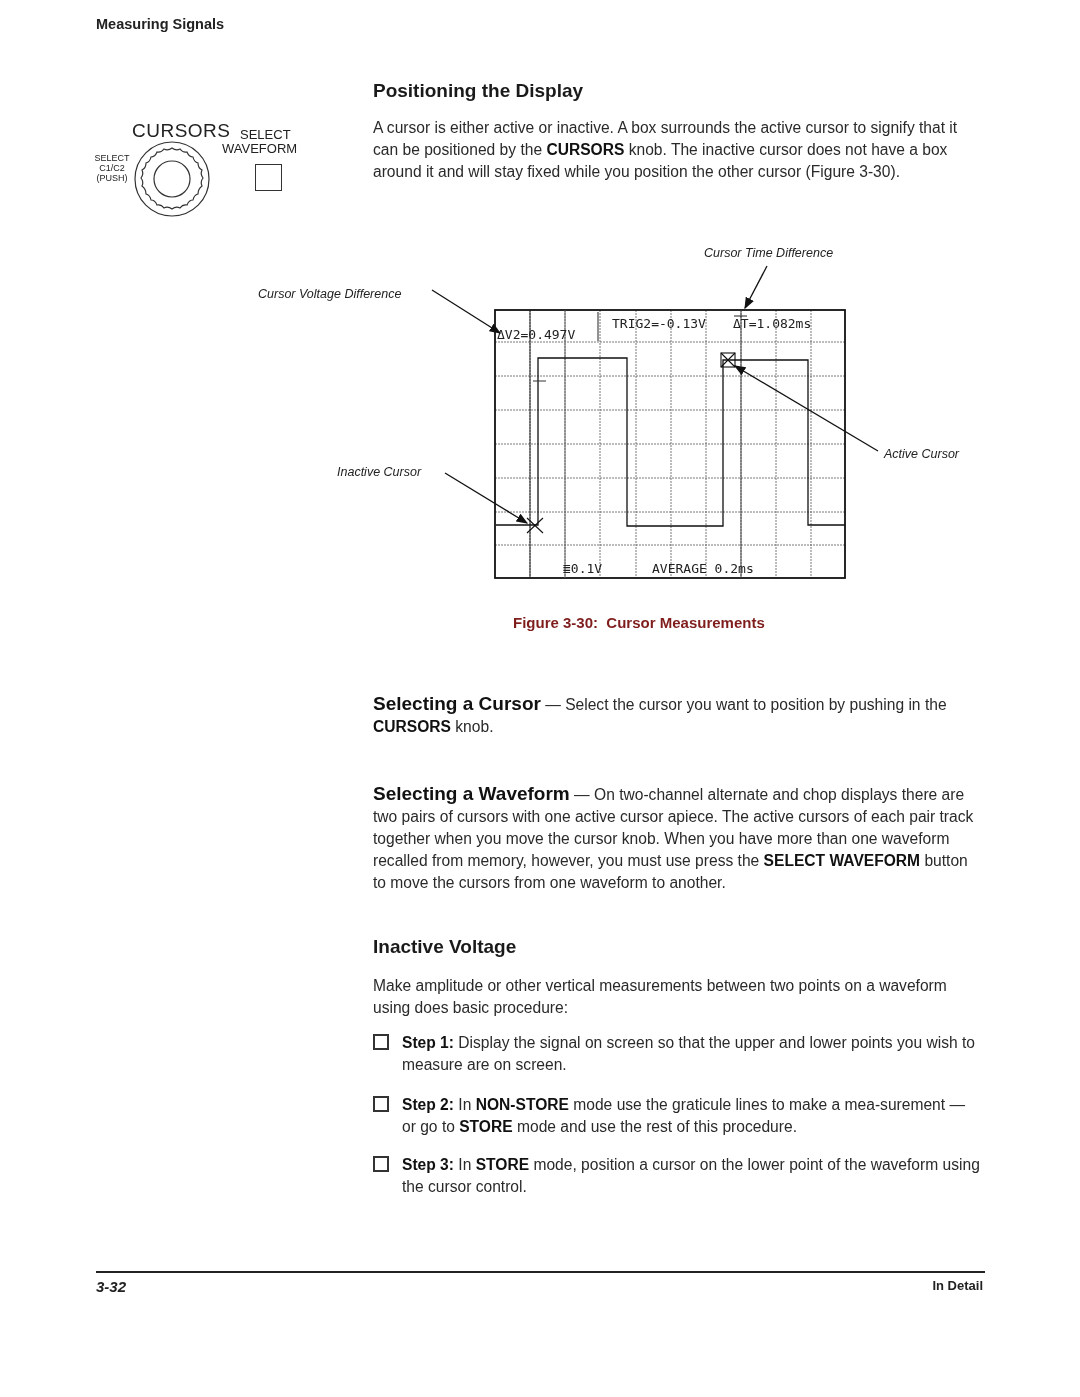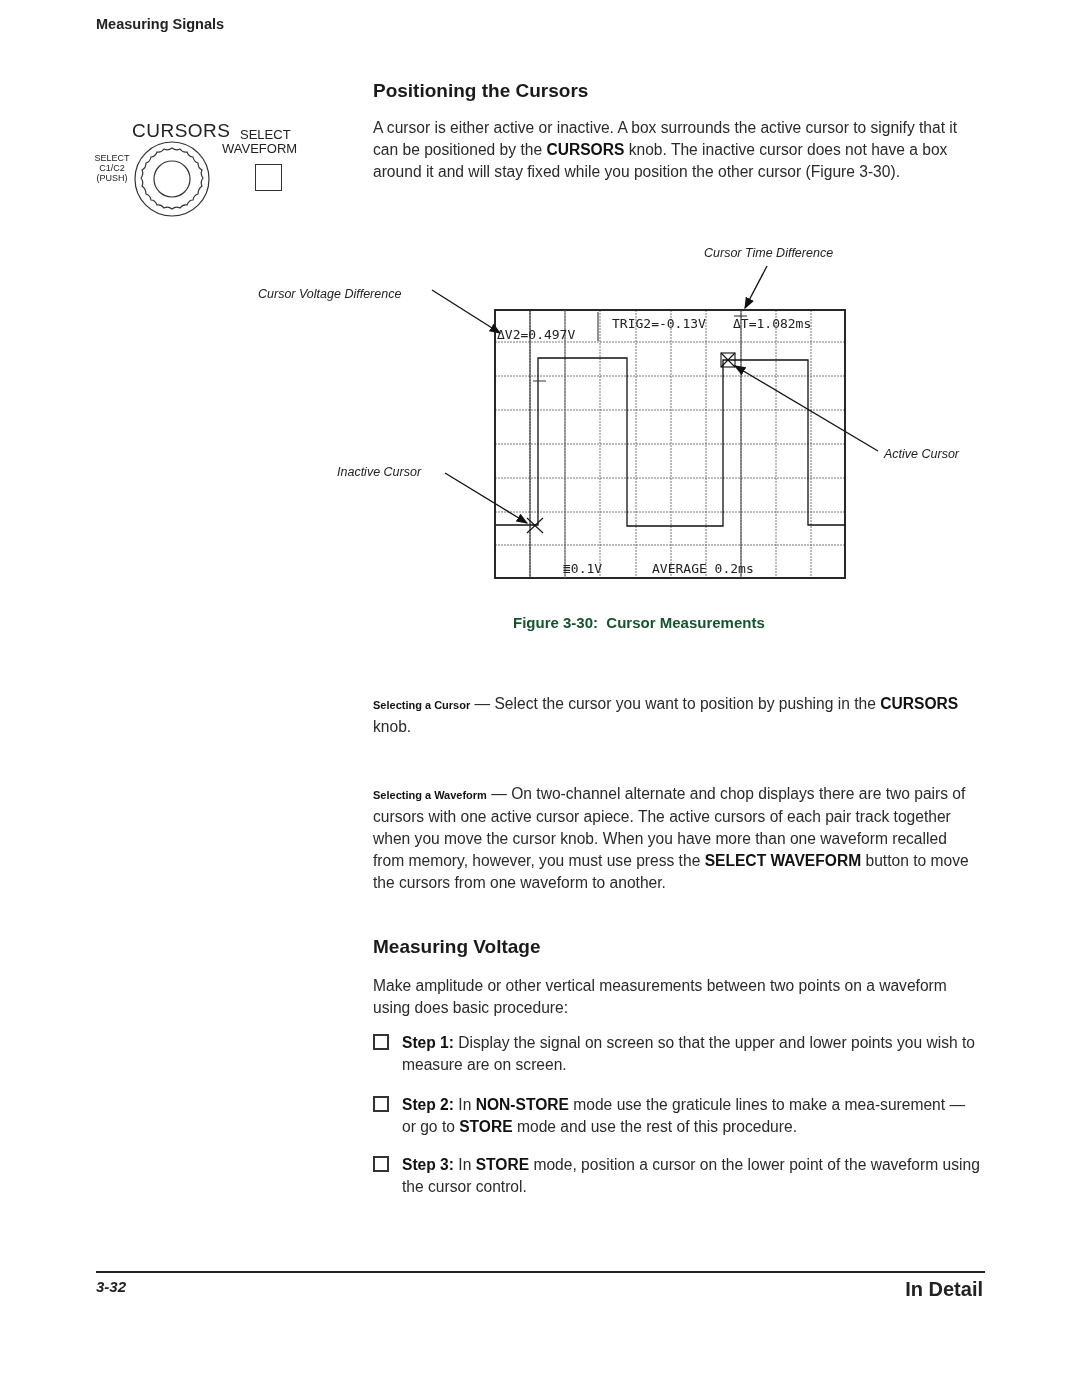--- a/index.html
+++ b/index.html
@@ -3,30 +3,30 @@
 <meta charset="utf-8">
 <style>
   html, body { margin:0; padding:0; background:#ffffff; }
   body { width:1080px; height:1397px; position:relative; overflow:hidden;
          font-family:"Liberation Sans", sans-serif; color:#1a1a1a; }
   .abs { position:absolute; }
   .running-head { left:96px; top:16px; font-size:14.5px; font-weight:bold; color:#222; }
   .h2 { font-size:19px; font-weight:bold; color:#1a1a1a; }
   .body { font-size:15.6px; line-height:22px; color:#2a2a2a; }
   .body b { color:#111; }
-  .lead { font-weight:bold; font-size:11px; color:#111; }
+  .lead { font-weight:bold; font-size:19px; color:#111; }
   .callout { font-size:12.5px; font-style:italic; color:#222; }
-  .caption { font-size:15px; font-weight:bold; color:#14532d; }
+  .caption { font-size:15px; font-weight:bold; color:#7f1d1d; }
   .panel-label { color:#222; }
   .step { display:flex; }
   .step-box { width:16px; height:16px; border:2px solid #333; margin-right:13px; margin-top:2px; flex:none; box-sizing:border-box;}
   .step-label { font-weight:bold; color:#111; }
   .footer-rule { left:96px; top:1271px; width:889px; height:2px; background:#222; }
   .footer-left { left:96px; top:1278px; font-size:15px; font-weight:bold; font-style:italic; color:#222; }
-  .footer-right { top:1278px; right:97px; font-size:20px; font-weight:bold; color:#222; }
+  .footer-right { top:1278px; right:97px; font-size:13px; font-weight:bold; color:#222; }
   svg text { font-family:"DejaVu Sans Mono", monospace; }
 </style>
 </head>
 <body>
 
 <div class="abs running-head">Measuring Signals</div>
 
 <div class="abs" style="left:90px; top:115px; width:230px; height:110px;">
   <div class="abs panel-label" style="left:42px; top:5px; font-size:19px; letter-spacing:0.5px;">CURSORS</div>
   <div class="abs panel-label" style="left:150px; top:12px; font-size:13px;">SELECT</div>
@@ -37,21 +37,21 @@
     <div>(PUSH)</div>
   </div>
   <svg class="abs" style="left:42px; top:24px;" width="80" height="80" viewBox="0 0 80 80">
     <circle cx="40" cy="40" r="37" fill="none" stroke="#333" stroke-width="1.2"></circle>
     <path d="M40 9 Q44 12 48 10 Q51 14 55 13 Q57 18 61 18 Q62 23 66 24 Q66 29 70 31 Q68 35 71 39 Q68 43 70 47 Q66 50 66 55 Q62 56 61 61 Q57 61 55 66 Q51 65 48 69 Q44 67 40 70 Q36 67 32 69 Q29 65 25 66 Q23 61 19 61 Q18 56 14 55 Q14 50 10 47 Q12 43 9 39 Q12 35 10 31 Q14 29 14 24 Q18 23 19 18 Q23 18 25 13 Q29 14 32 10 Q36 12 40 9 Z" fill="none" stroke="#333" stroke-width="1.2"></path>
     <circle cx="40" cy="40" r="18" fill="none" stroke="#333" stroke-width="1.2"></circle>
   </svg>
   <div class="abs" style="left:165px; top:49px; width:27px; height:27px; border:1.5px solid #333; box-sizing:border-box;"></div>
 </div>
 
-<div class="abs h2" style="left:373px; top:80px;">Positioning the Cursors</div>
+<div class="abs h2" style="left:373px; top:80px;">Positioning the Display</div>
 <div class="abs body" style="left:373px; top:117px; width:610px;">
   <span>A cursor is either active or inactive. A box surrounds the active cursor to signify that it can be positioned by the </span><b>CURSORS</b><span> knob. The inactive cursor does not have a box around it and will stay fixed while you position the other cursor (Figure 3-30).</span>
 </div>
 
 <div class="abs callout" style="left:704px; top:246px;">Cursor Time Difference</div>
 <div class="abs callout" style="left:258px; top:287px;">Cursor Voltage Difference</div>
 <div class="abs callout" style="left:884px; top:447px;">Active Cursor</div>
 <div class="abs callout" style="left:337px; top:465px;">Inactive Cursor</div>
 
 <svg class="abs" style="left:0; top:0;" width="1080" height="600" viewBox="0 0 1080 600">
@@ -118,21 +118,21 @@
 <div class="abs caption" style="left:513px; top:614px; white-space:pre;">Figure 3-30:  Cursor Measurements</div>
 
 <div class="abs body" style="left:373px; top:693px; width:610px;">
   <span class="lead">Selecting a Cursor</span><span> — Select the cursor you want to position by pushing in the </span><b>CURSORS</b><span> knob.</span>
 </div>
 
 <div class="abs body" style="left:373px; top:771px; width:605px;margin-top:12px;">
   <span class="lead">Selecting a Waveform</span><span> — On two-channel alternate and chop displays there are two pairs of cursors with one active cursor apiece. The active cursors of each pair track together when you move the cursor knob. When you have more than one waveform recalled from memory, however, you must use press the </span><b>SELECT WAVEFORM</b><span> button to move the cursors from one waveform to another.</span>
 </div>
 
-<div class="abs h2" style="left:373px; top:936px;">Measuring Voltage</div>
+<div class="abs h2" style="left:373px; top:936px;">Inactive Voltage</div>
 <div class="abs body" style="left:373px; top:975px; width:590px;">Make amplitude or other vertical measurements between two points on a waveform using does basic procedure:</div>
 
 <div class="abs body step" style="left:373px; top:1032px; width:610px;">
   <div class="step-box"></div>
   <div><span class="step-label">Step 1:</span><span> Display the signal on screen so that the upper and lower points you wish to measure are on screen.</span></div>
 </div>
 
 <div class="abs body step" style="left:373px; top:1094px; width:610px;justify-content:flex-end;">
   <div class="step-box"></div>
   <div><span class="step-label">Step 2:</span><span> In </span><b>NON-STORE</b><span> mode use the graticule lines to make a mea-surement — or go to </span><b>STORE</b><span> mode and use the rest of this procedure.</span></div>

